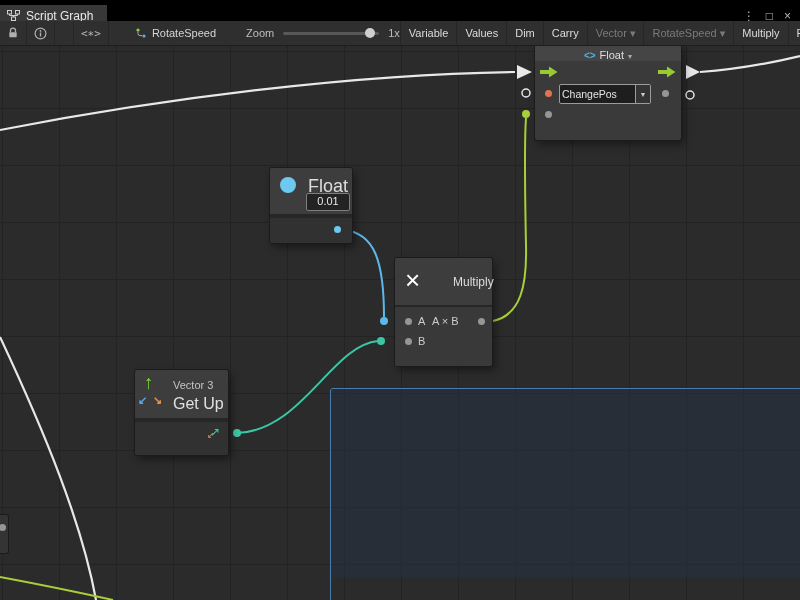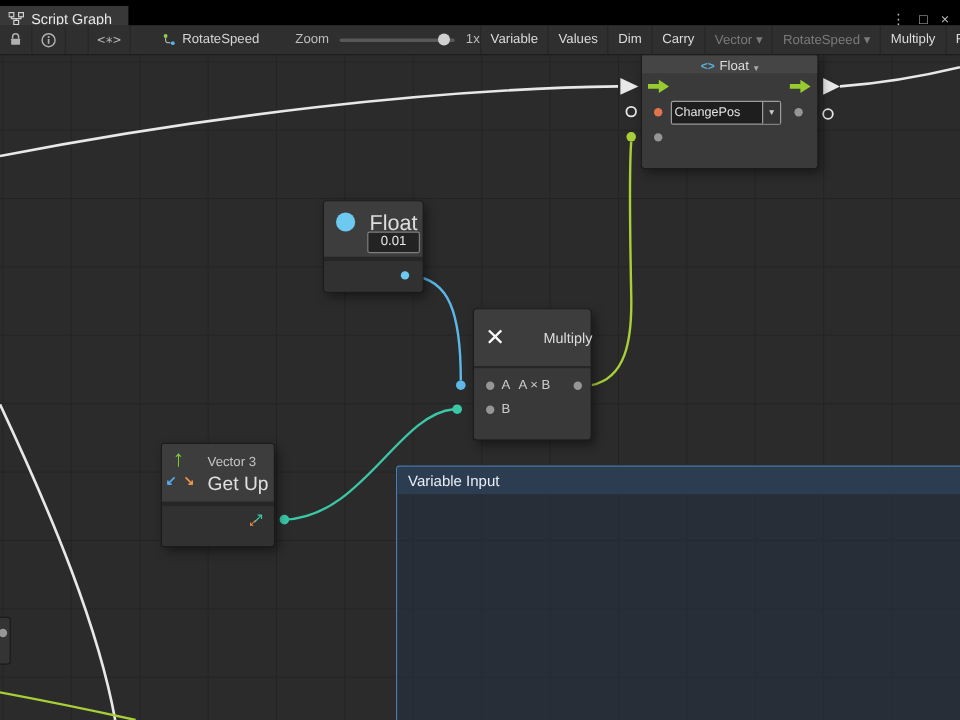--- a/index.html
+++ b/index.html
@@ -260,19 +260,16 @@
       <span class="a1">↗</span>
       <span class="a2">↙</span>
     </span>
   </div>
 
   <div class="sliver node">
     <span class="dot gray" style="left:2px;top:9px"></span>
   </div>
 
   <div class="var-panel">
-    <div class="vp-header">
-      <span>Variable Input</span>
-    </div>
     <div class="vp-body"></div>
   </div>
 
 </div>
 
 </body></html>

